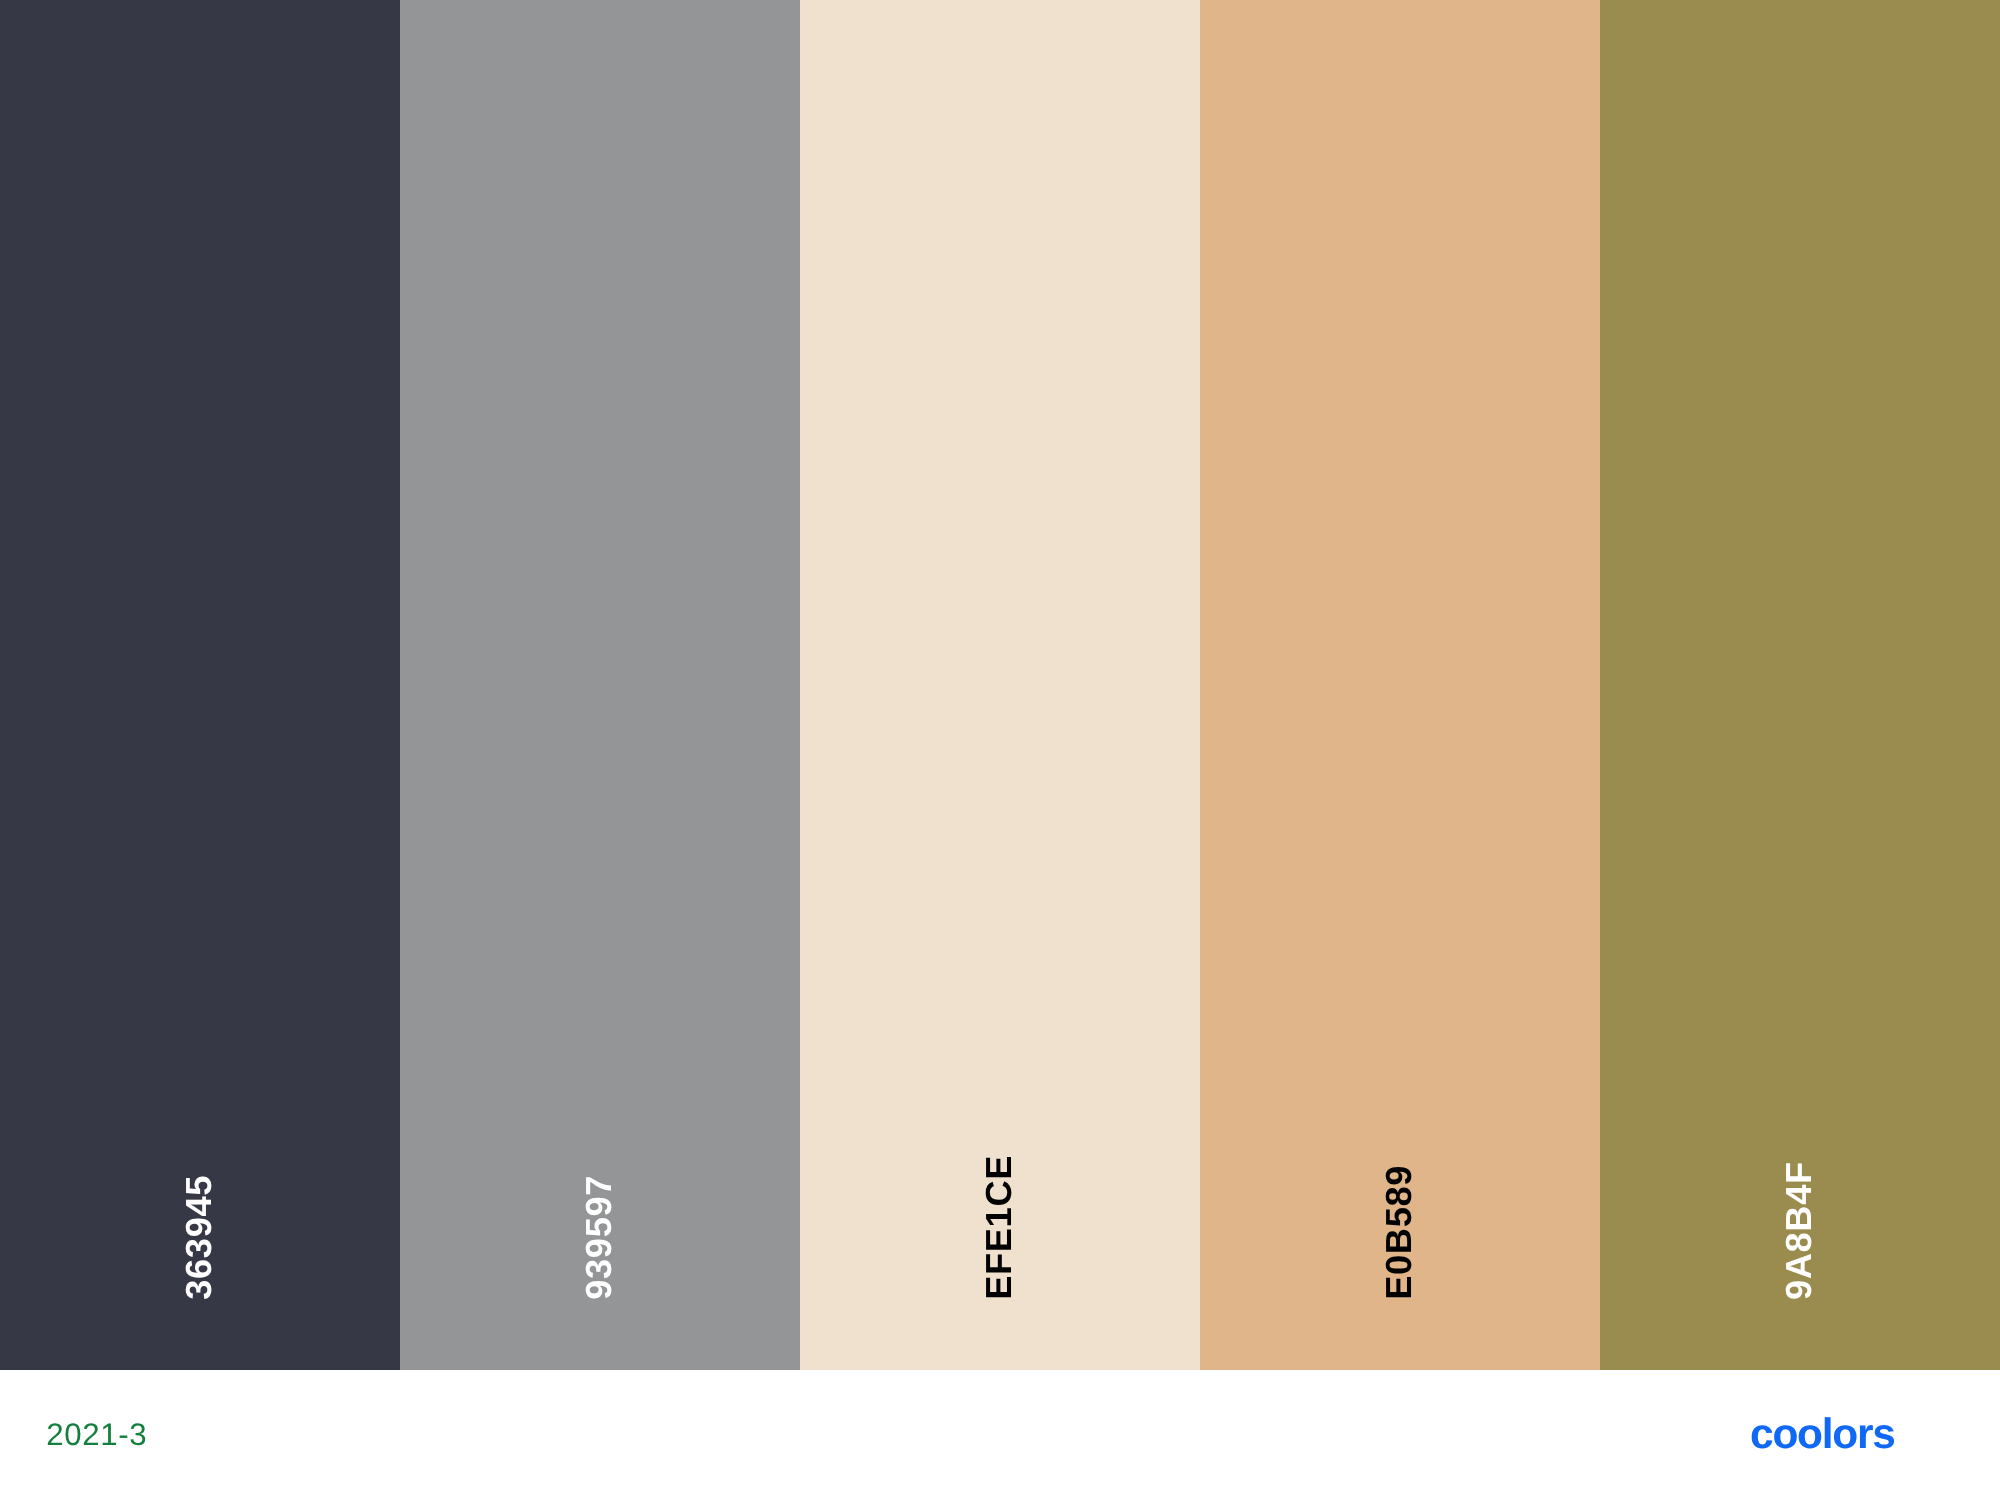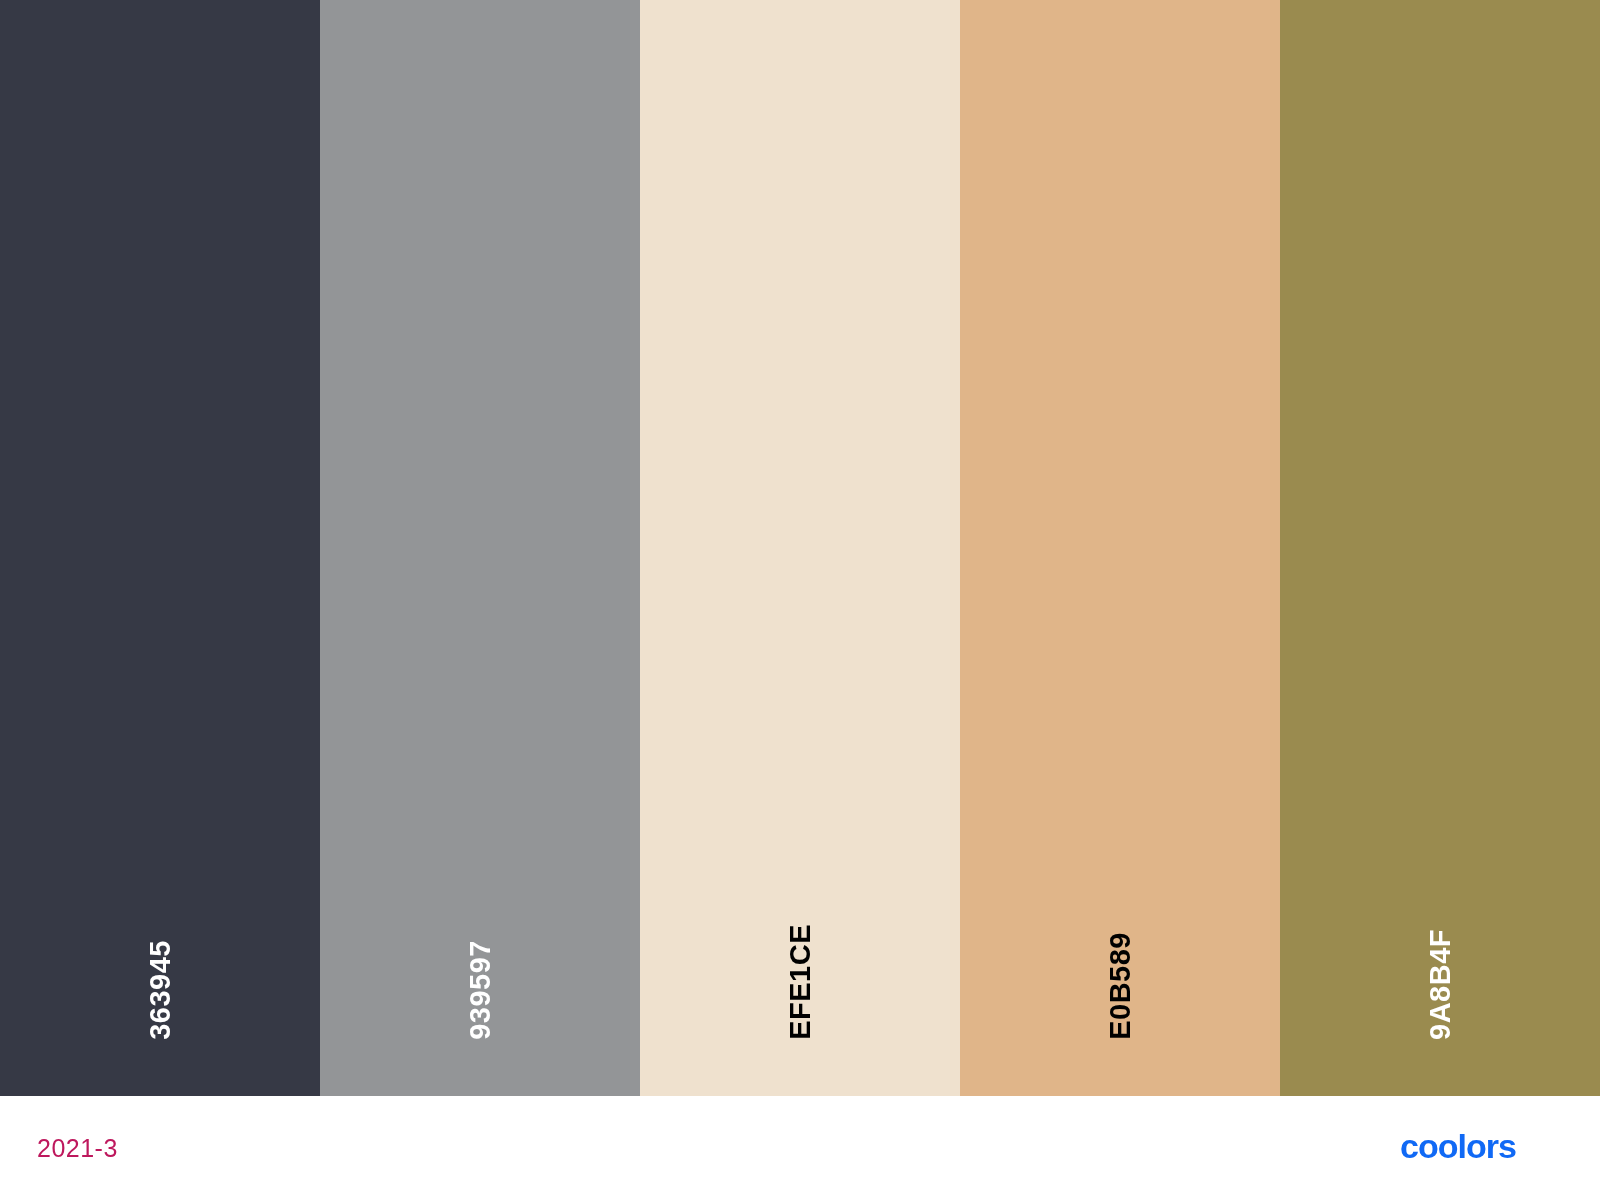--- a/index.html
+++ b/index.html
@@ -112,21 +112,21 @@
     </div>
 
     <div class="swatch" style="background-color: rgb(154, 139, 79);">
       <span class="swatch-label" style="color: rgb(255, 255, 255);">9A8B4F</span>
     </div>
 
   </div>
 
   <div id="footer-bar">
 
-    <span id="footer-date" style="color: #be185d;">2021-3</span>
+    <span id="footer-date" style="color: #15803d;">2021-3</span>
 
     <div id="brand-logo">
       <svg width="160" height="40" viewBox="0 0 160 40">
         <text x="0" y="30" class="logo-wordmark-text" id="logo-text" fill="#1069F5">coolors</text>
       </svg>
     </div>
 
   </div>
 
 </div>

